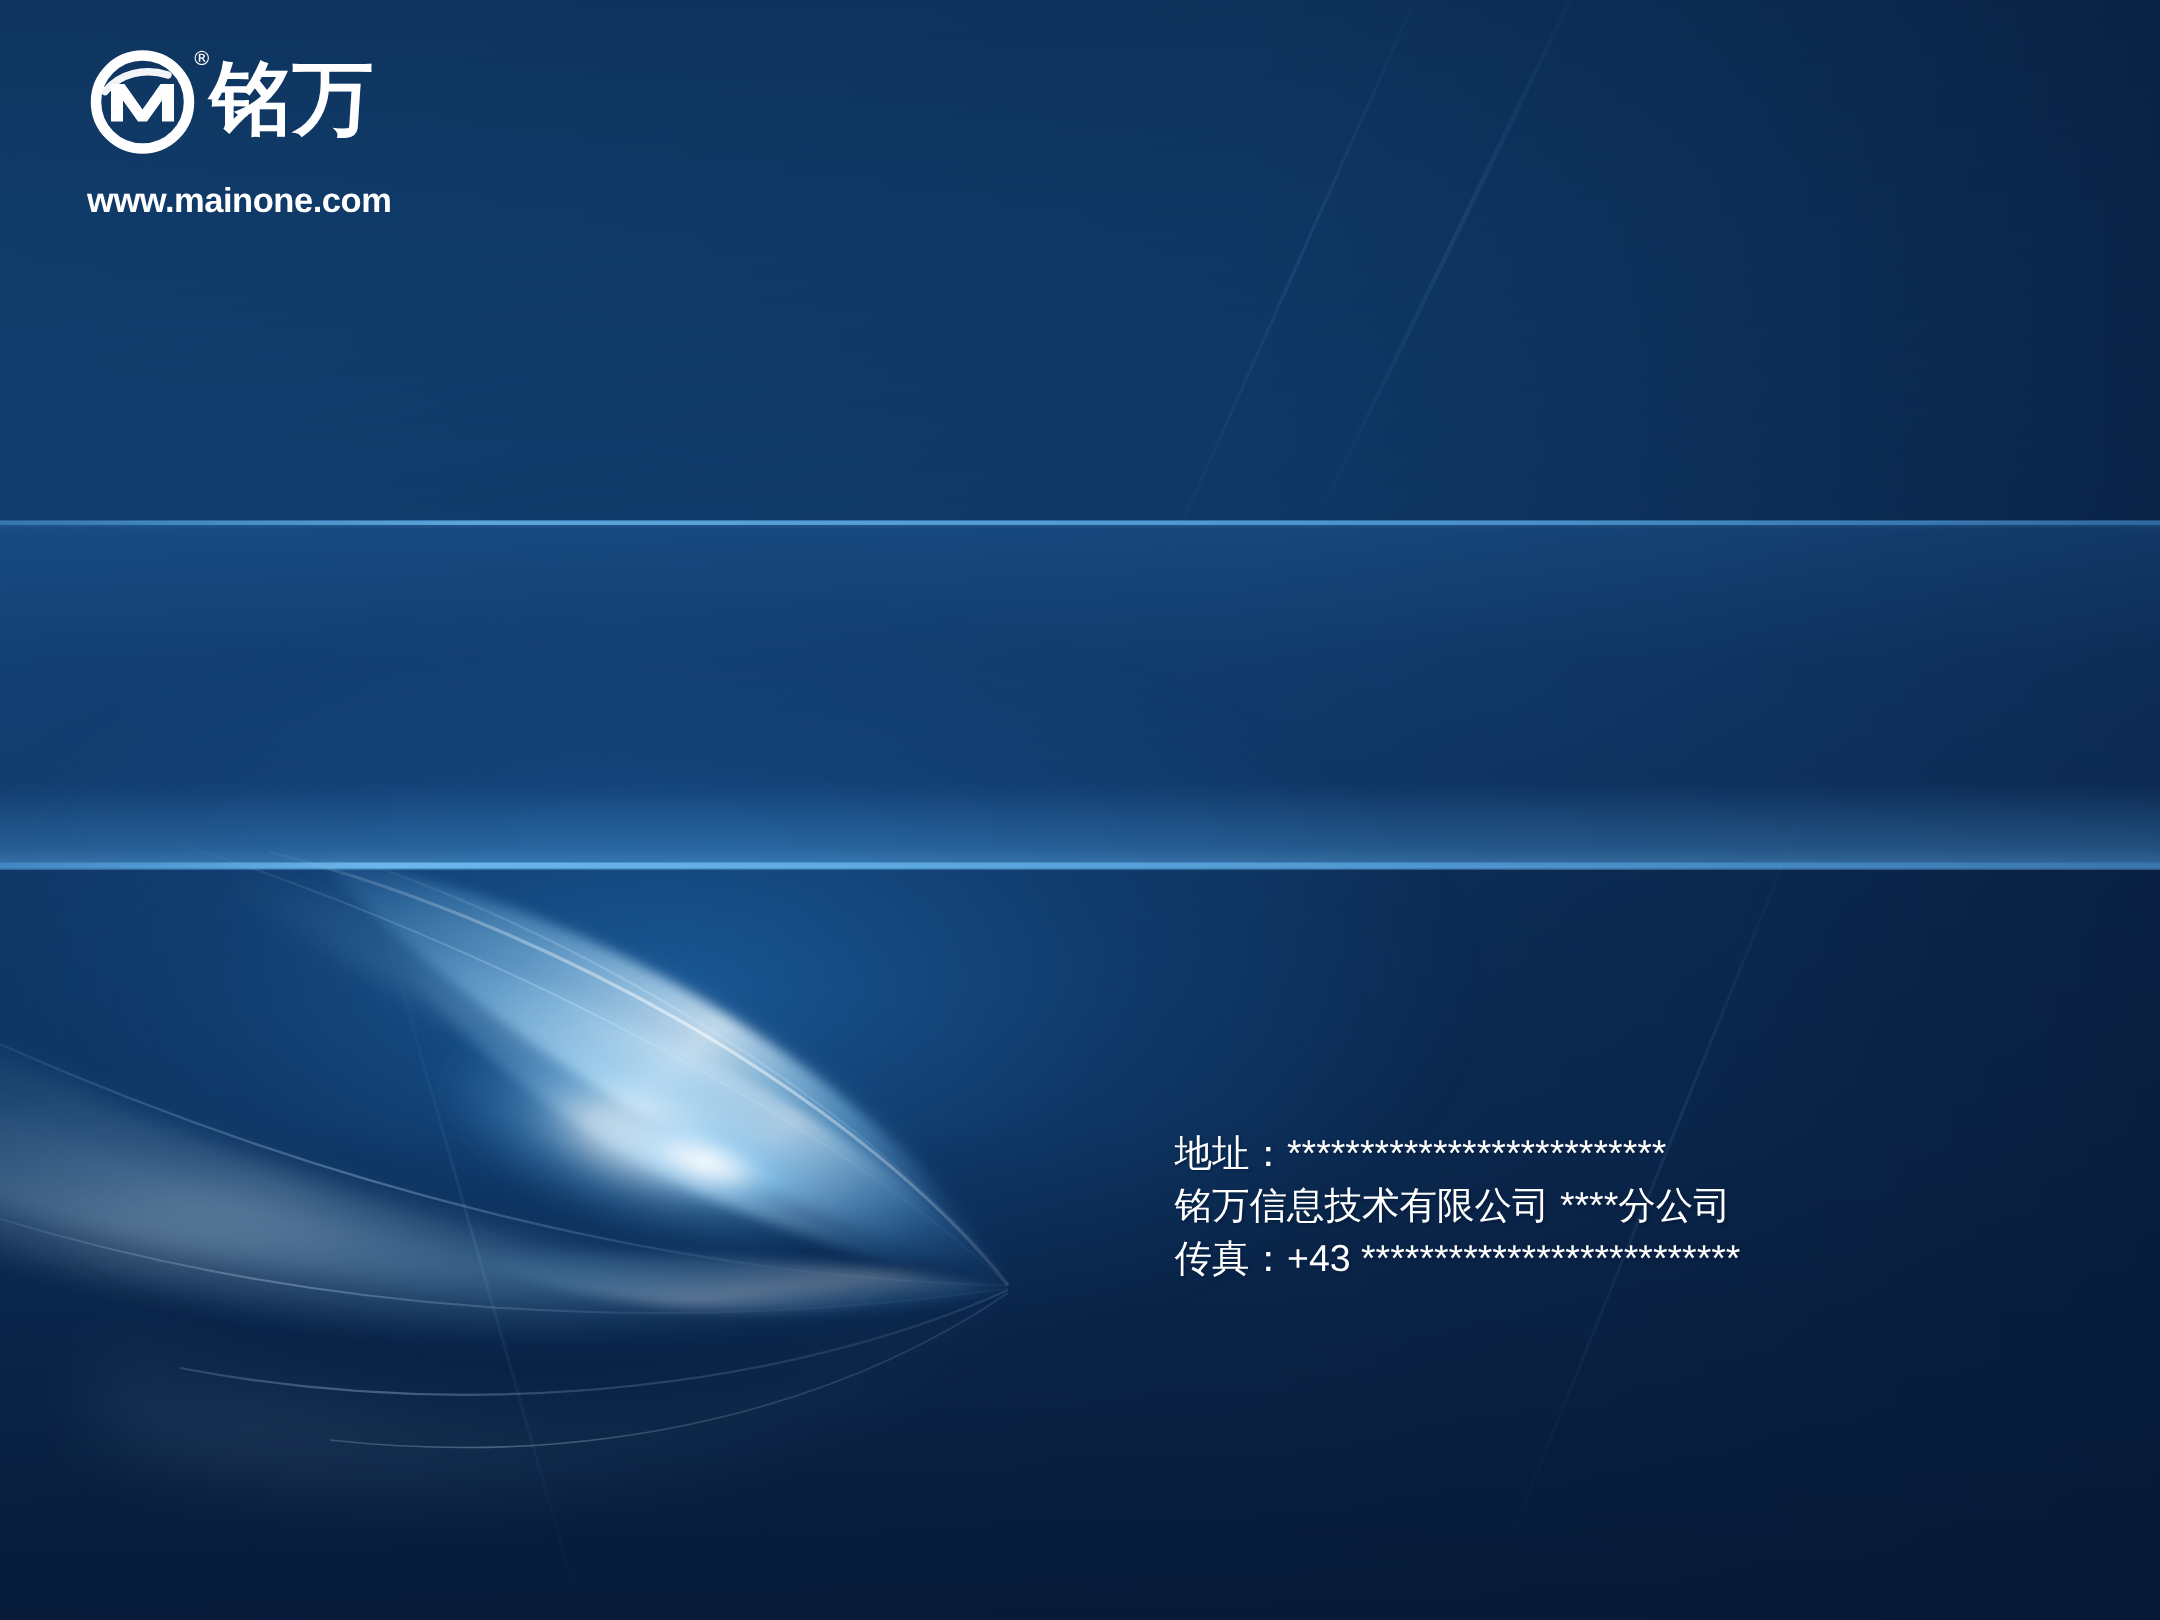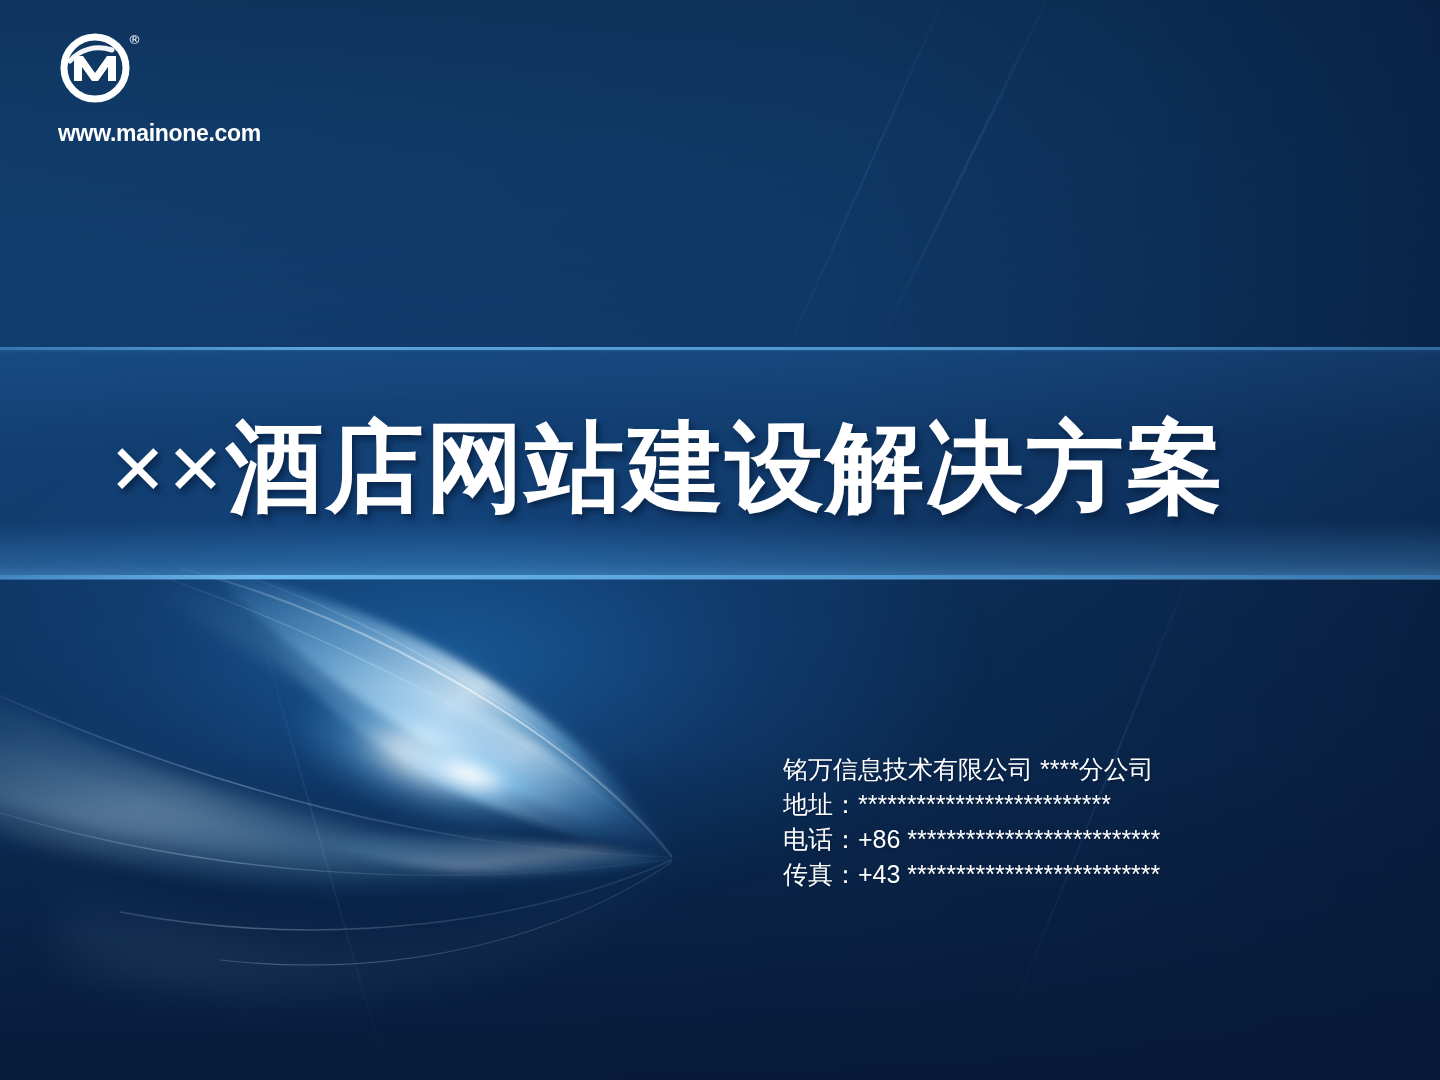--- a/index.html
+++ b/index.html
@@ -288,36 +288,35 @@
 
       <path d="M 60 330 C 300 420, 520 400, 672 300 C 520 440, 280 470, 60 400 Z" fill="url(#lensC)" opacity="0.35" filter="url(#blr3)"></path>
     </svg>
   </div>
 
   <div class="title-band"></div>
   <div class="band-glow"></div>
   <div class="band-line-top"></div>
   <div class="band-line-bottom"></div>
 
-  <div class="slide-title">××酒店网站建设解决方案</div>
 
   <div class="logo">
     <div class="logo-row">
       <div class="logo-mark">
         <svg viewBox="0 0 74 74" xmlns="http://www.w3.org/2000/svg">
           <circle cx="37" cy="37" r="31" fill="none" stroke="#ffffff" stroke-width="7"></circle>
           <path d="M 16 50 L 16 25 L 25 25 L 37 42 L 49 25 L 58 25 L 58 50 L 50 50 L 50 36 L 40 50 L 34 50 L 24 36 L 24 50 Z" fill="#ffffff"></path>
           <path d="M 12 30 C 22 18, 38 14, 54 19" fill="none" stroke="#ffffff" stroke-width="5" stroke-linecap="round" opacity="0.95"></path>
         </svg>
         <span class="logo-reg">®</span>
       </div>
+      <div class="logo-cn">铭万</div>
     </div>
     <div class="logo-url">www.mainone.com</div>
   </div>
 
   <div class="contact">
+    <span class="contact-line">地址：**************************</span>
     <span class="contact-line">铭万信息技术有限公司   ****分公司</span>
-    <span class="contact-line">地址：**************************</span>
-    <span class="contact-line">电话：+86 **************************</span>
     <span class="contact-line">传真：+43 **************************</span>
   </div>
 
 </div>
 
 </body></html>

